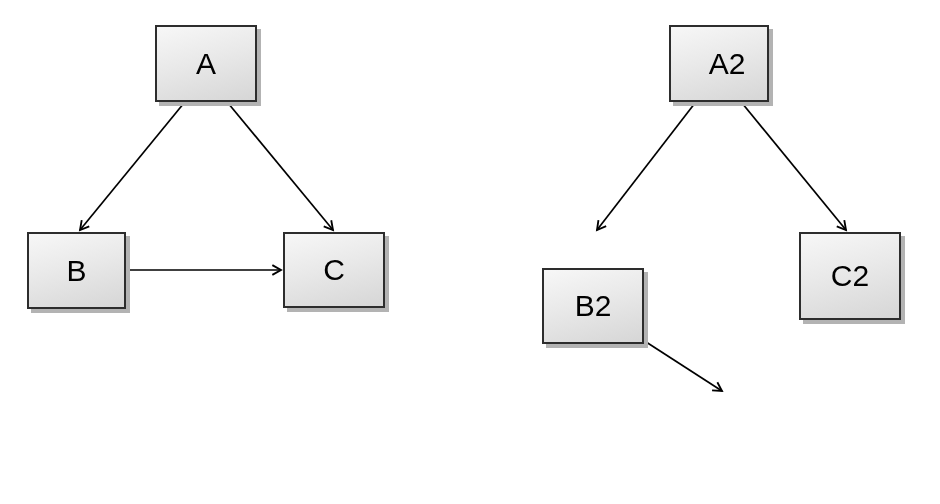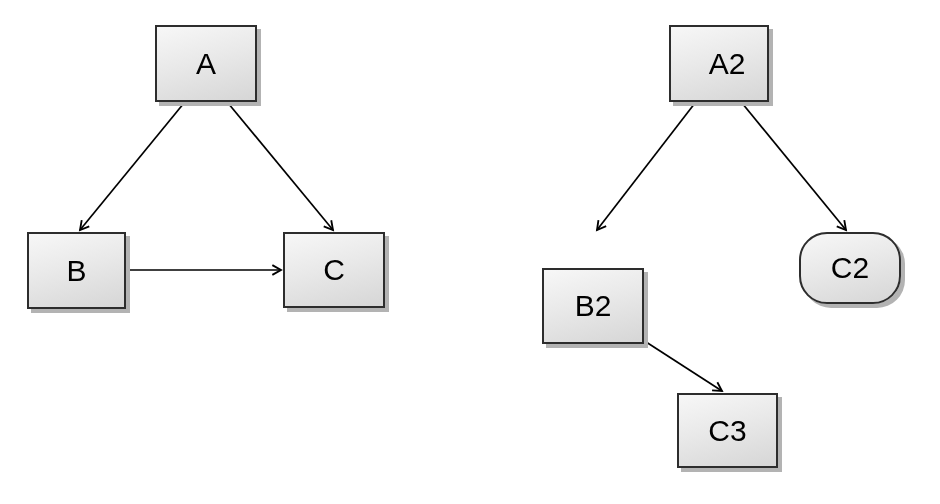--- a/index.html
+++ b/index.html
@@ -65,19 +65,16 @@
     </div>
     <div class="node" style="left: 283px; top: 232px; width: 102px; height: 76px;">
       <span>C</span>
     </div>
     <div class="node" style="left: 669px; top: 25px; width: 100px; height: 77px; padding-left: 16px;">
       <span>A2</span>
     </div>
     <div class="node" style="left: 542px; top: 232px; width: 102px; height: 76px; margin-top: 36px;">
       <span>B2</span>
     </div>
-    <div class="node" style="left: 799px; top: 232px; width: 102px; height: 72px; border-radius: 28px;">
+    <div class="node" style="left: 799px; top: 232px; width: 102px; height: 88px;">
       <span>C2</span>
-    </div>
-    <div class="node" style="left: 677px; top: 393px; width: 101px; height: 75px;">
-      <span>C3</span>
     </div>
   </div>
 
 </body></html>

